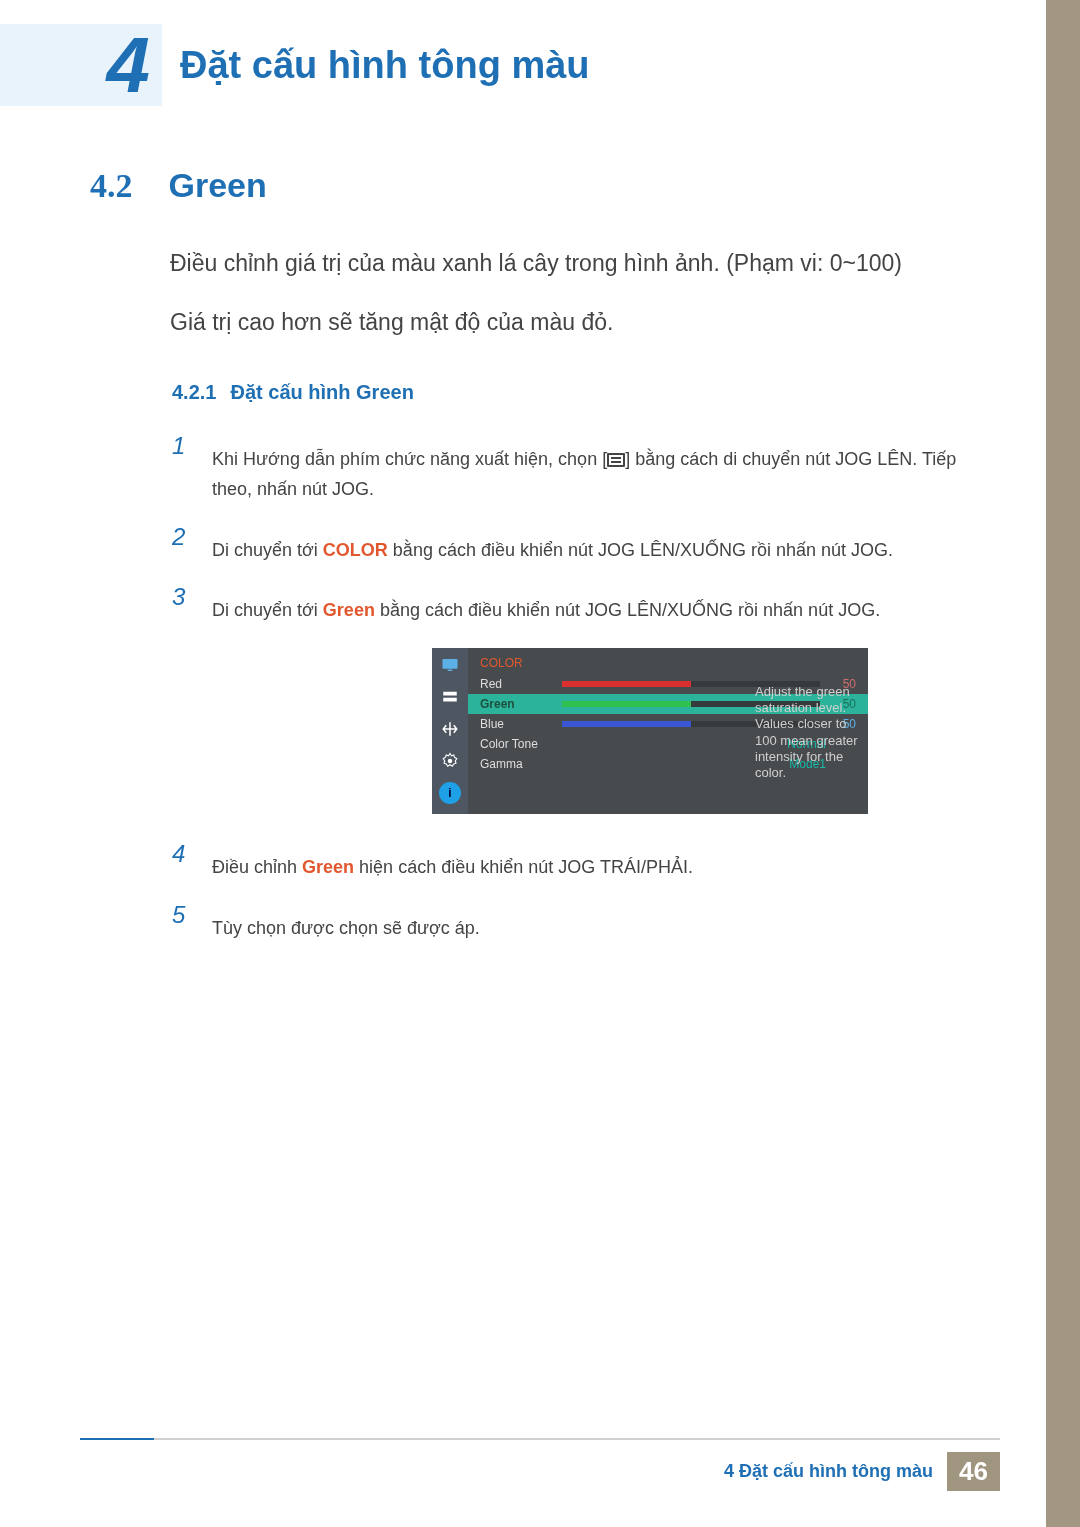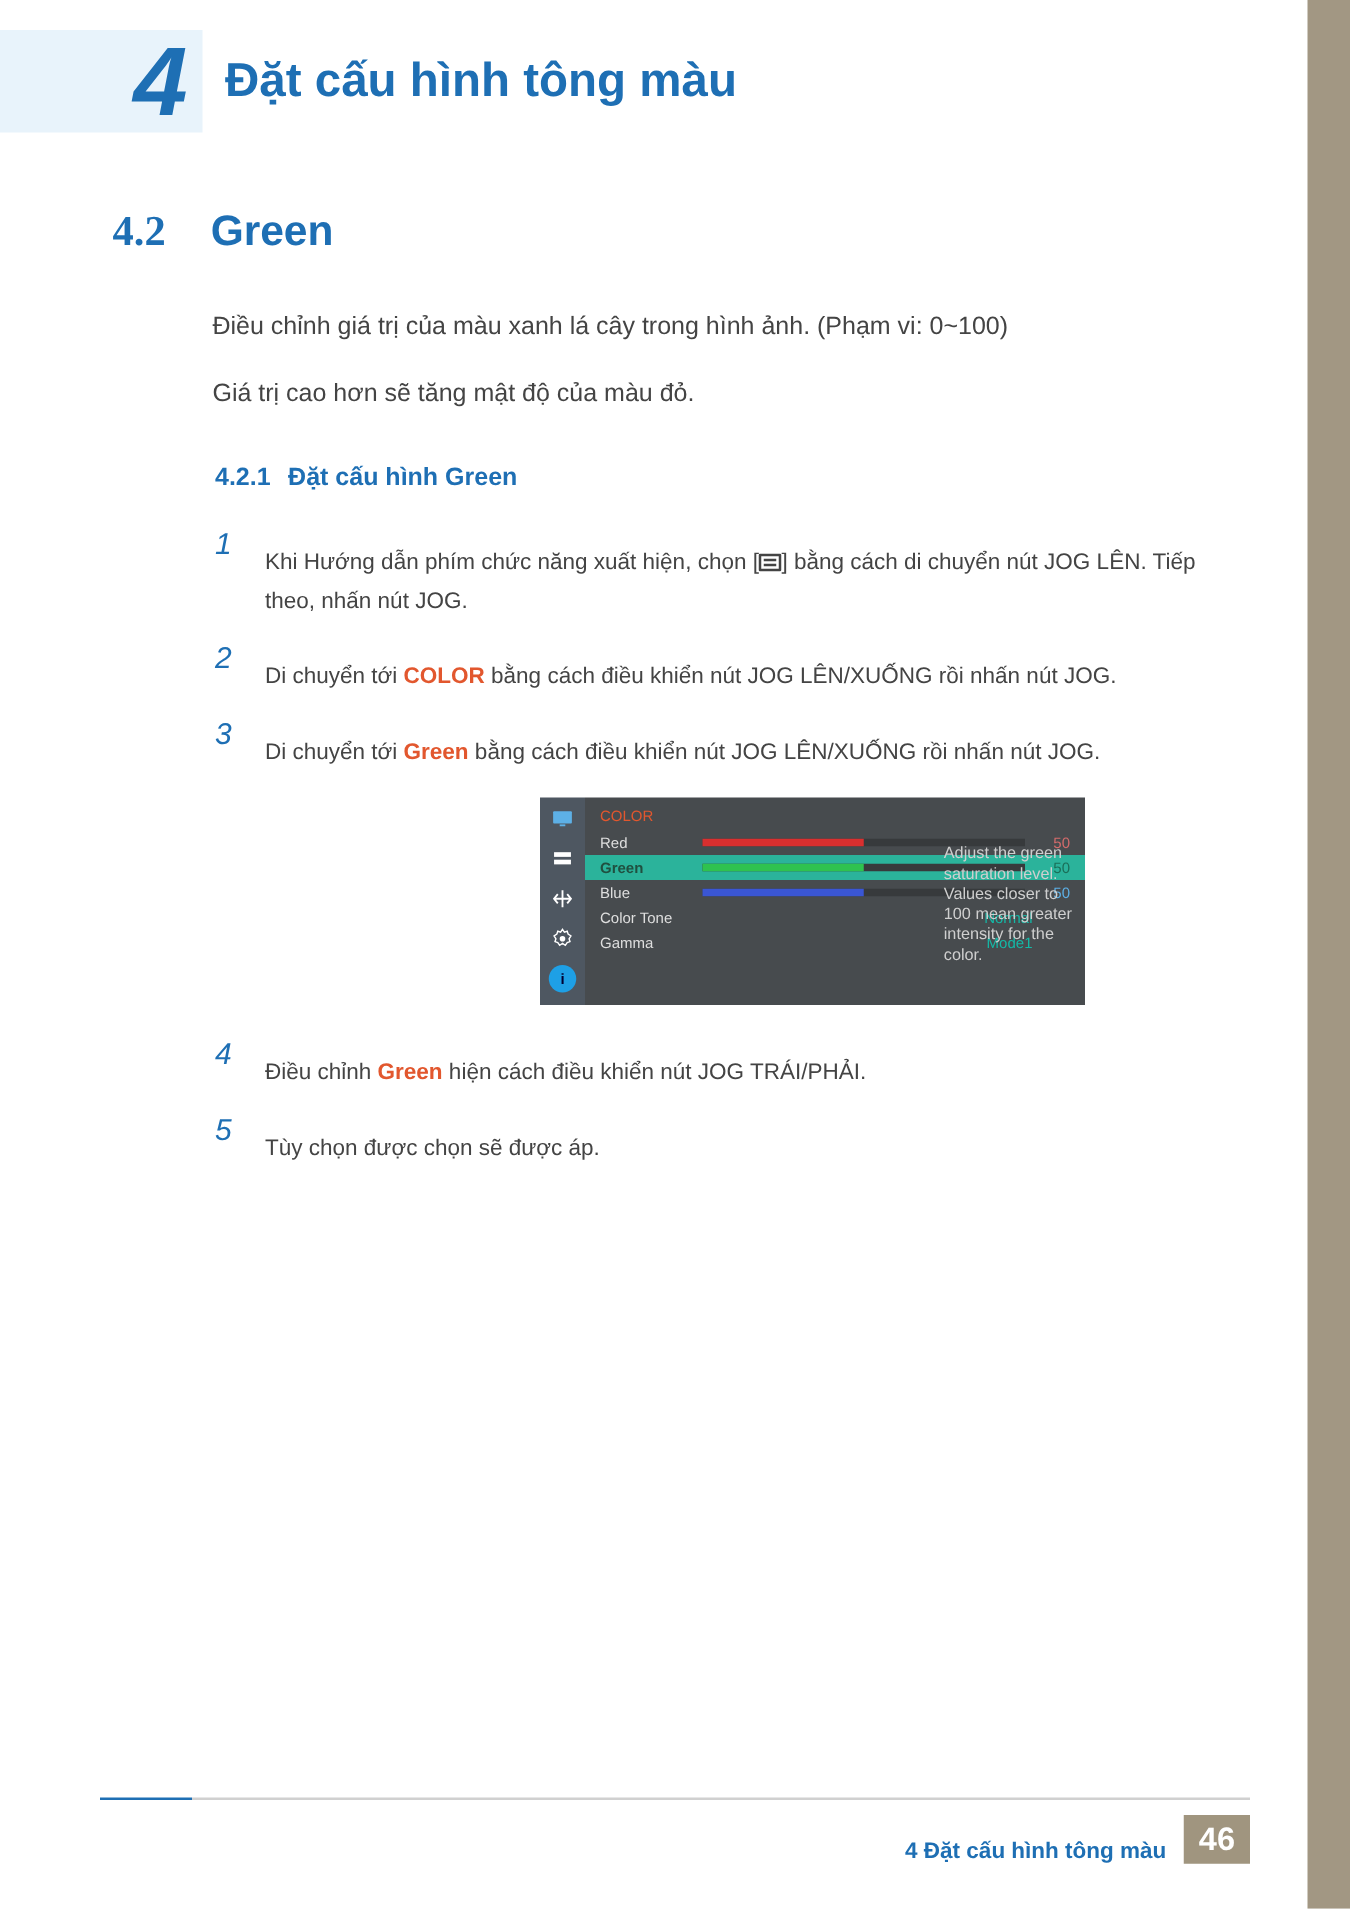--- a/index.html
+++ b/index.html
@@ -7,21 +7,21 @@
 .page { padding:24px 80px 0 80px; }
 .chapter-header { display:flex; align-items:flex-start; gap:18px; margin-bottom:60px; }
 .chapter-tab { position:relative; width:82px; height:82px; }
 .chapter-tab .tab-bg { position:absolute; left:-80px; top:0; width:162px; height:82px; background:#e8f3fb; }
 .chapter-num { position:relative; z-index:1; font-size:78px; font-style:italic; font-weight:bold; color:#1e6fb4; line-height:82px; text-align:right; width:70px; }
 .chapter-title { font-size:38px; font-weight:bold; color:#1e6fb4; line-height:82px; }
 .section { margin-left:10px; }
 .sec-head { display:flex; align-items:baseline; gap:36px; margin-bottom:40px; }
 .sec-num { font-size:34px; font-weight:bold; color:#1e6fb4;font-family:Liberation Serif, serif; }
 .sec-title { font-size:34px; font-weight:bold; color:#1e6fb4; }
-.body-text { margin-left:80px; font-size:20px; line-height:1.6; color:#444; }
+.body-text { margin-left:80px; font-size:23px; line-height:1.6; color:#444; }
 .body-text p { margin-bottom:22px; }
 .subsec-head { display:flex; gap:14px; margin:40px 0 28px 82px; font-size:20px; font-weight:bold; color:#1e6fb4; }
 .steps { margin-left:82px; }
 .step { display:flex; gap:18px; margin-bottom:18px; align-items:flex-start; }
 .step-num { font-size:24px; font-style:italic; color:#1e6fb4; min-width:22px; }
 .step-text { font-size:18px; line-height:1.7; color:#444;margin-top:12px; }
 .step-text .color-bold { font-weight:bold; color:#e2572e; }
 .step-text .green-bold { font-weight:bold; color:#e2572e; }
 .icon-inline { display:inline-block; width:18px; height:14px; border:2px solid #444; border-radius:1px; vertical-align:-2px; position:relative; }
 .icon-inline::before,.icon-inline::after { content:""; position:absolute; left:2px; right:2px; height:2px; background:#444; }
@@ -40,21 +40,21 @@
 .osd-label { width:82px; color:#dedede; }
 .osd-row.sel .osd-label { color:#205040; font-weight:bold; }
 .osd-bar { flex:1; height:6px; background:#373a3c; margin-right:6px; }
 .osd-bar .fill { height:100%; width:50%; }
 .osd-val { width:30px; text-align:right; color:#5db0e6; font-size:12px; }
 .osd-text { flex:1; text-align:right; color:#14b8a6; font-size:12px; }
 .osd-desc { position:absolute; top:36px; right:8px; width:105px; font-size:13px; line-height:1.25; color:#cfcfcf; }
 .sidebar-strip { position:absolute; top:0; right:0; width:34px; height:1527px; background:#a29783; }
 .footer { position:absolute; bottom:36px; left:80px; right:80px; }
 .foot-line { height:2px; background:linear-gradient(to right,#1e6fb4 0%,#1e6fb4 8%,#d0d0d0 8%,#d0d0d0 100%); margin-bottom:12px; }
-.foot-row { display:flex; justify-content:flex-end; align-items:flex-end; gap:14px; }
+.foot-row { display:flex; justify-content:flex-end; align-items:center; gap:14px; }
 .foot-text { font-size:18px; font-weight:bold; color:#1e6fb4; }
 .foot-pg { background:#a0957f; color:#fff; font-size:26px; font-weight:bold; padding:4px 12px; }
 </style>
 </head>
 <body>
 
 <div class="sidebar-strip"></div>
 
 <div class="page">
 

